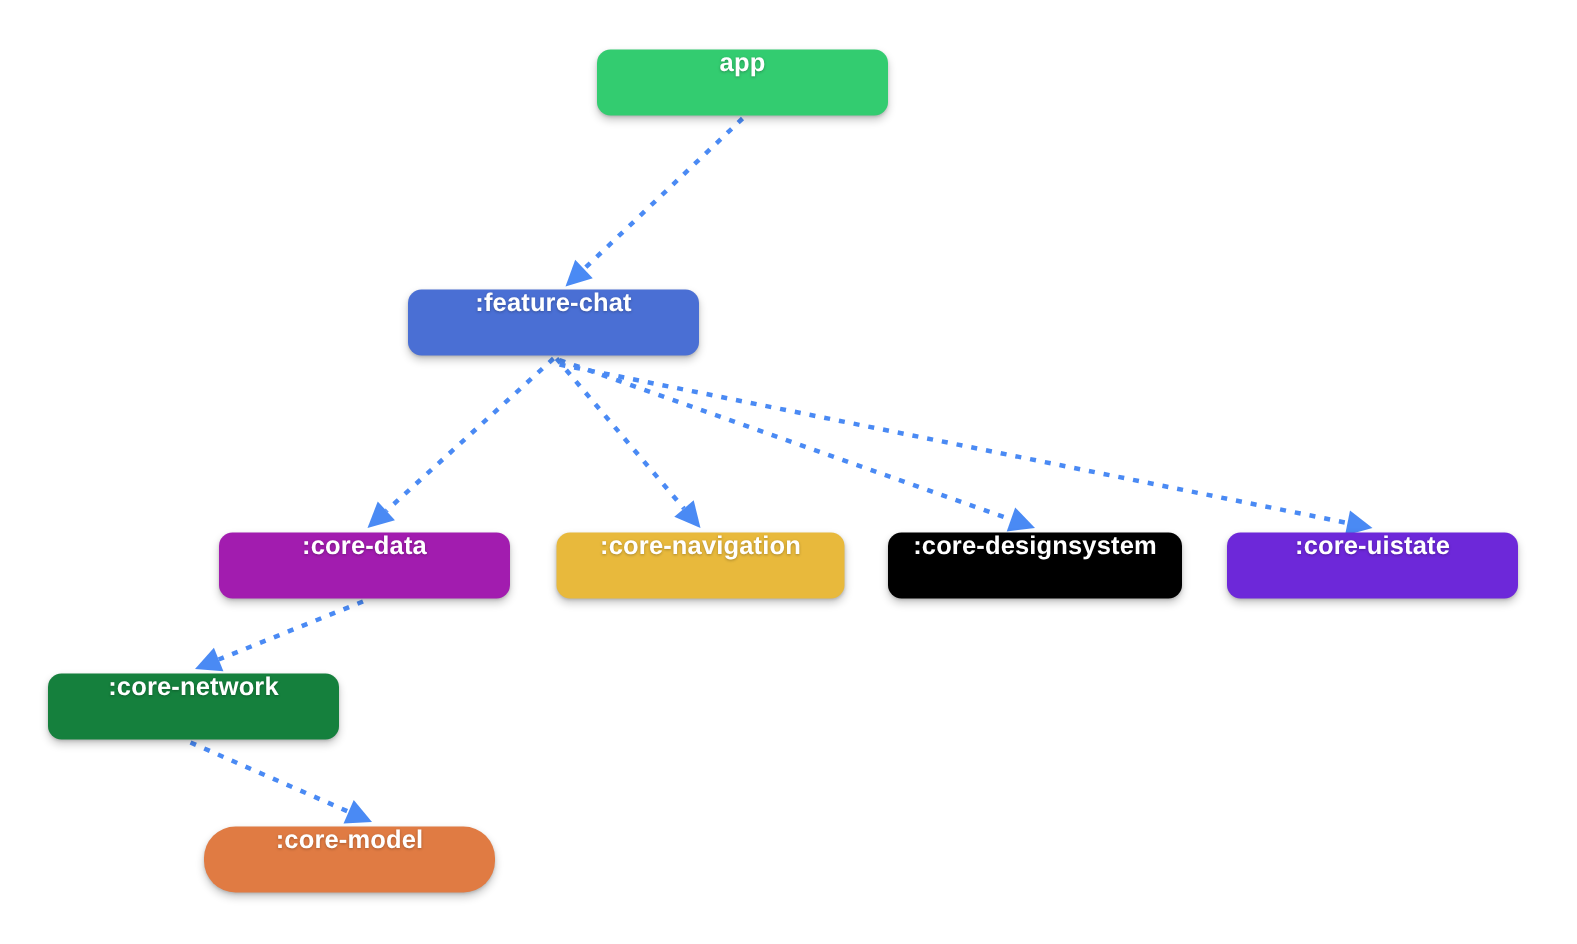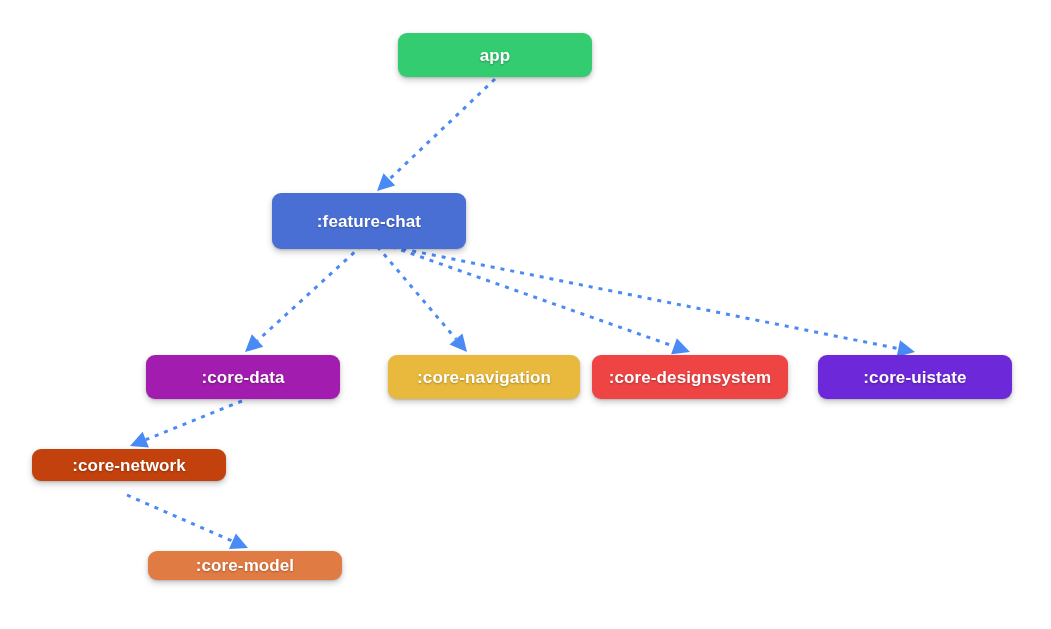--- a/index.html
+++ b/index.html
@@ -30,21 +30,20 @@
     position: absolute;
     left: 0;
     top: 0;
     width: 1051px;
     height: 629px;
   }
   .graph-node {
     position: absolute;
     box-sizing: border-box;
     display: flex;
-    align-items: center;
     justify-content: center;
     border-radius: 9px;
     color: #ffffff;
     font-size: 17px;
     font-weight: bold;
     letter-spacing: 0.1px;
     text-shadow: 0 1px 2px rgba(0,0,0,0.28);
     box-shadow: 0 3px 6px rgba(0,0,0,0.22), 0 1px 2px rgba(0,0,0,0.14);
     white-space: nowrap;
     user-select: none;
@@ -86,35 +85,35 @@
       </g>
       <g>
         <line x1="127" y1="495" x2="232.42828035437117" y2="541.1793294114187" stroke="#4a8af4" stroke-width="3" stroke-linecap="butt" stroke-dasharray="4 6"></line>
         <polygon points="248,548 229.01794506008056,548.9651892342332 235.83861564866177,533.3934695886043" fill="#4a8af4"></polygon>
       </g>
     </svg>
   <div id="node-layer">
       <div class="graph-node" style="left: 398px; top: 33px; width: 194px; height: 44px; background: rgb(51, 204, 112);">
         <span class="node-label">app</span>
       </div>
-      <div class="graph-node" style="left: 272px; top: 193px; width: 194px; height: 56px; background: rgb(74, 111, 212);">
+      <div class="graph-node" style="left: 272px; top: 193px; width: 194px; height: 44px; background: rgb(74, 111, 212);">
         <span class="node-label">:feature-chat</span>
       </div>
       <div class="graph-node" style="left: 146px; top: 355px; width: 194px; height: 44px; background: #a21caf;">
         <span class="node-label">:core-data</span>
       </div>
-      <div class="graph-node" style="left: 371px; top: 355px; width: 192px; height: 44px; background: rgb(232, 185, 60); margin-left: 17px;">
+      <div class="graph-node" style="left: 371px; top: 355px; width: 192px; height: 44px; background: rgb(232, 185, 60);">
         <span class="node-label">:core-navigation</span>
       </div>
-      <div class="graph-node" style="left: 592px; top: 355px; width: 196px; height: 44px; background: #ef4444;">
+      <div class="graph-node" style="left: 592px; top: 355px; width: 196px; height: 44px; background: #000000;">
         <span class="node-label">:core-designsystem</span>
       </div>
       <div class="graph-node" style="left: 818px; top: 355px; width: 194px; height: 44px; background: #6d28d9;">
         <span class="node-label">:core-uistate</span>
       </div>
-      <div class="graph-node" style="left: 32px; top: 449px; width: 194px; height: 32px; background: #c2410c;">
+      <div class="graph-node" style="left: 32px; top: 449px; width: 194px; height: 44px; background: #15803d;">
         <span class="node-label">:core-network</span>
       </div>
-      <div class="graph-node" style="left: 148px; top: 551px; width: 194px; height: 29px; background: rgb(224, 123, 67);">
+      <div class="graph-node" style="left: 136px; top: 551px; width: 194px; height: 44px; background: rgb(224, 123, 67); border-radius: 21px;">
         <span class="node-label">:core-model</span>
       </div>
     </div>
 </div>
 
 </body></html>

